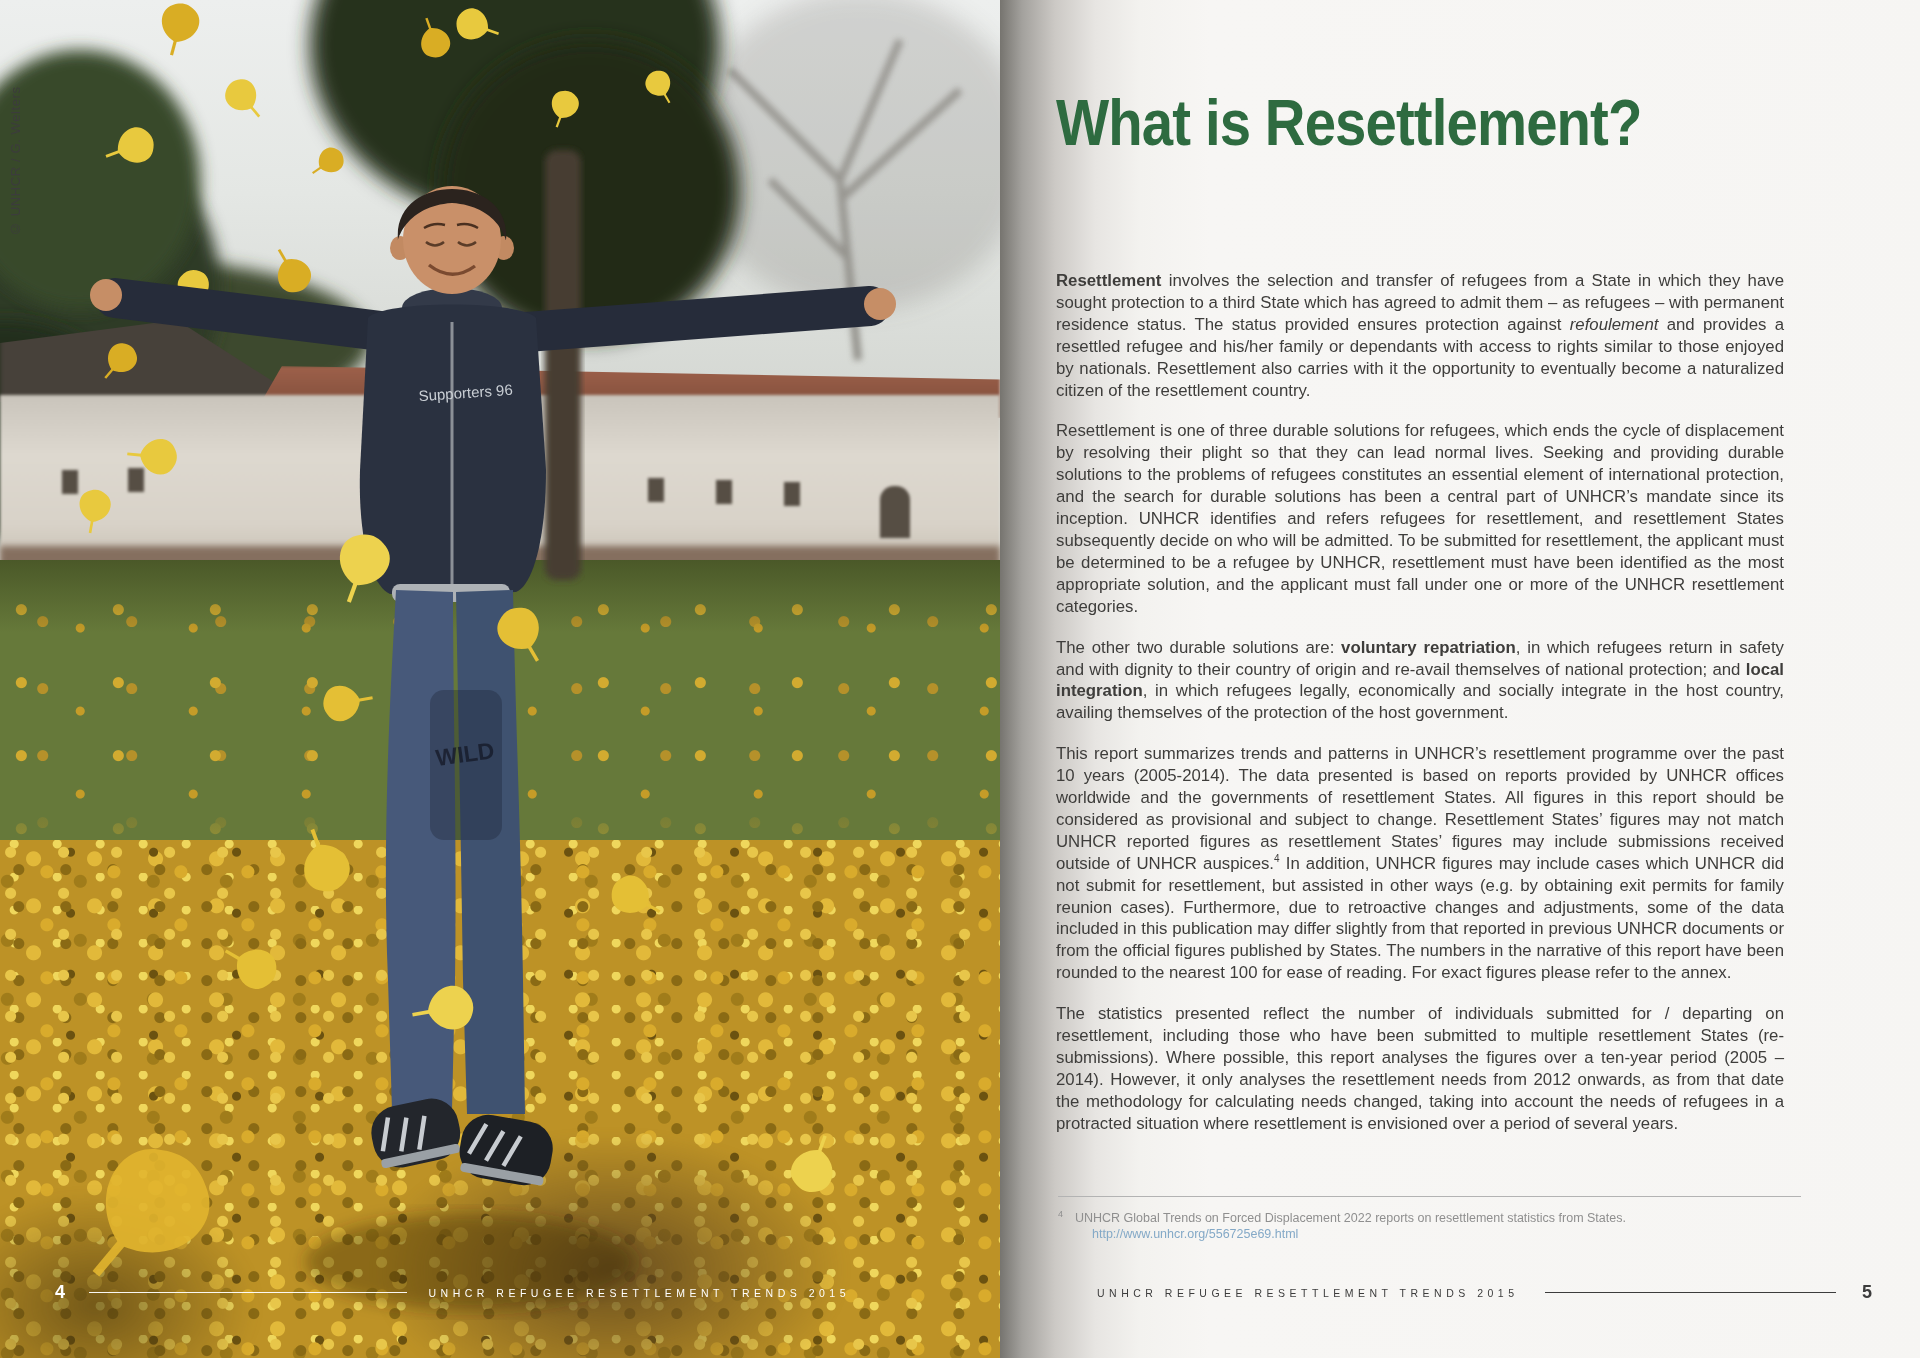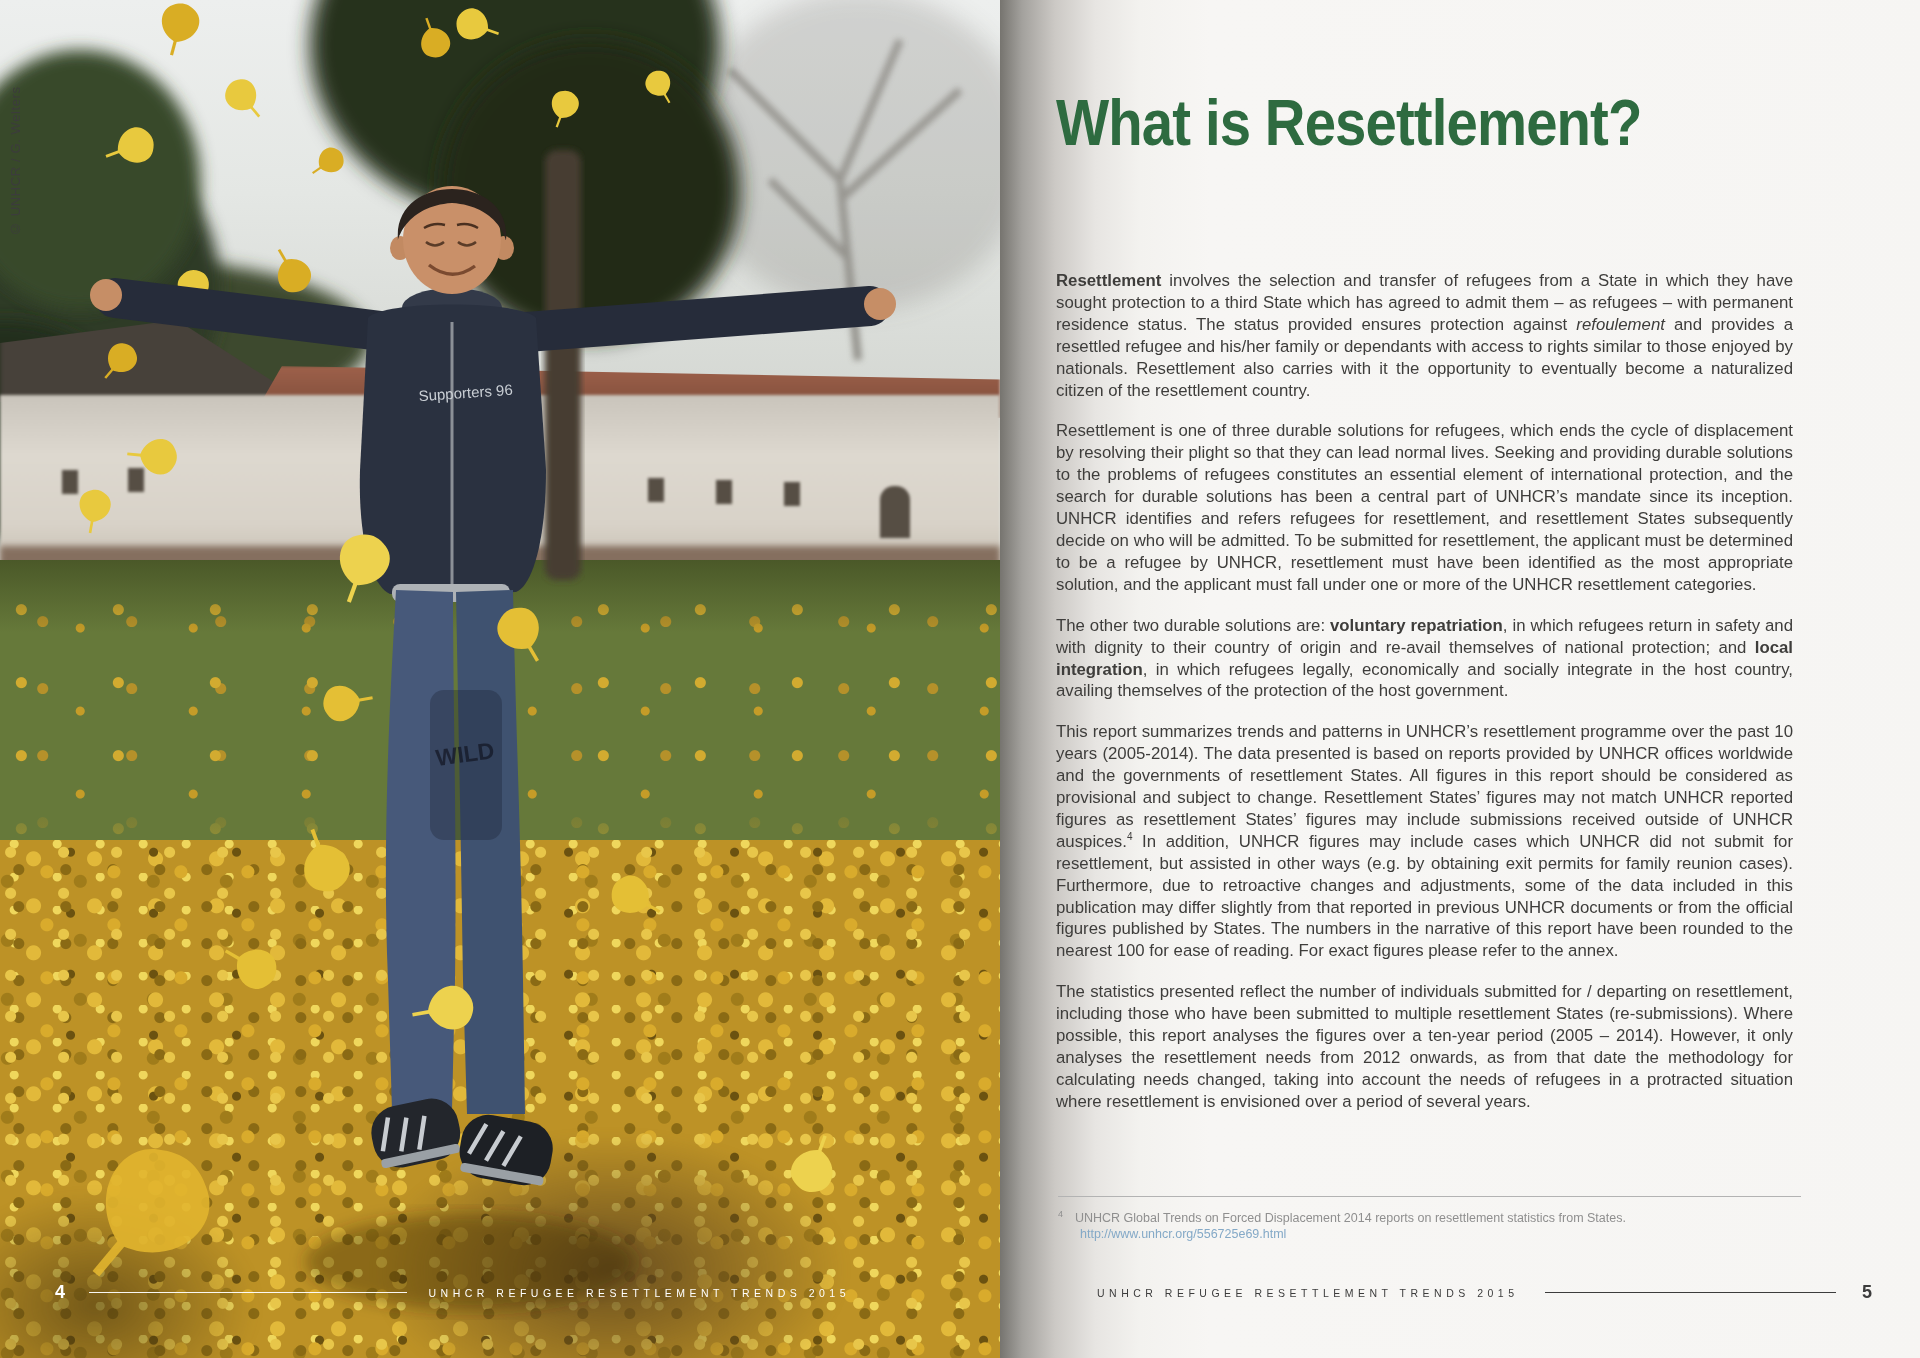--- a/index.html
+++ b/index.html
@@ -53,27 +53,27 @@
   .photo-footer .rule{width:358px;height:1px;background:#fff;margin:0 22px 0 24px;opacity:.95;}
   .photo-footer .ftxt{font-size:10.5px;letter-spacing:4.5px;font-weight:500;white-space:nowrap;}
 
   
   .content-page{position:absolute;left:1000px;top:0;width:920px;height:1358px;
        background:linear-gradient(90deg,#76746f 0px,#a3a19d 22px,#ccc9c5 55px,#e7e5e2 95px,#f3f2ef 140px,#f7f6f4 210px,#f6f5f3 100%);padding-left:36px;}
   .page-title{position:absolute;left:56px;top:86px;margin:0;color:#2e6b40;font-size:64px;font-weight:800;
        letter-spacing:-1px;transform:scaleX(.88);transform-origin:left top;white-space:nowrap;}
   .body-text{position:absolute;left:56px;top:270px;width:745px;color:#3e3d3b;
        font-size:16.8px;line-height:21.9px;text-align:justify;}
-  .body-text p{margin:0 8px 19px 0;}
+  .body-text p{margin:0 17px 19px 0;}
   .body-text sup{font-size:10px;line-height:0;}
 
   .footnote-block{position:absolute;left:58px;top:1196px;width:743px;color:#8f8f8f;font-size:12.5px;line-height:16px;}
   .footnote-rule{width:100%;height:1px;background:#b3b3b3;margin-bottom:9px;}
   .footnote-line sup{font-size:9px;margin-right:12px;}
-  .footnote-link{display:block;margin-left:22px;color:#84a9c7;text-decoration:none;}
+  .footnote-link{display:block;margin-left:34px;color:#84a9c7;text-decoration:none;}
 
   .content-footer{position:absolute;left:97px;top:1282px;width:775px;display:flex;align-items:center;color:#3c3c3c;}
   .content-footer .ftxt{font-size:10.5px;letter-spacing:4.5px;font-weight:500;white-space:nowrap;}
   .content-footer .rule{flex:1;height:1.5px;background:#3c3c3c;margin:0 26px;}
   .content-footer .pgnum{font-size:18px;font-weight:700;}
 </style>
 </head>
 <body>
 
 <div class="canvas">
@@ -291,21 +291,21 @@
         <p><span style="font-weight: 700;">Resettlement</span><span> involves the selection and transfer of refugees from a State in which they have sought protection to a third State which has agreed to admit them – as refugees – with permanent residence status. The status provided ensures protection against </span><span style="font-style: italic;">refoulement</span><span> and provides a resettled refugee and his/her family or dependants with access to rights similar to those enjoyed by nationals. Resettlement also carries with it the opportunity to eventually become a naturalized citizen of the resettlement country.</span></p>
         <p><span>Resettlement is one of three durable solutions for refugees, which ends the cycle of displacement by resolving their plight so that they can lead normal lives. Seeking and providing durable solutions to the problems of refugees constitutes an essential element of international protection, and the search for durable solutions has been a central part of UNHCR’s mandate since its inception. UNHCR identifies and refers refugees for resettlement, and resettlement States subsequently decide on who will be admitted. To be submitted for resettlement, the applicant must be determined to be a refugee by UNHCR, resettlement must have been identified as the most appropriate solution, and the applicant must fall under one or more of the UNHCR resettlement categories.</span></p>
         <p><span>The other two durable solutions are: </span><span style="font-weight: 700;">voluntary repatriation</span><span>, in which refugees return in safety and with dignity to their country of origin and re-avail themselves of national protection; and </span><span style="font-weight: 700;">local integration</span><span>, in which refugees legally, economically and socially integrate in the host country, availing themselves of the protection of the host government.</span></p>
         <p><span>This report summarizes trends and patterns in UNHCR’s resettlement programme over the past 10 years (2005-2014). The data presented is based on reports provided by UNHCR offices worldwide and the governments of resettlement States. All figures in this report should be considered as provisional and subject to change. Resettlement States’ figures may not match UNHCR reported figures as resettlement States’ figures may include submissions received outside of UNHCR auspices.</span><sup>4</sup><span> In addition, UNHCR figures may include cases which UNHCR did not submit for resettlement, but assisted in other ways (e.g. by obtaining exit permits for family reunion cases). Furthermore, due to retroactive changes and adjustments, some of the data included in this publication may differ slightly from that reported in previous UNHCR documents or from the official figures published by States. The numbers in the narrative of this report have been rounded to the nearest 100 for ease of reading. For exact figures please refer to the annex.</span></p>
         <p><span>The statistics presented reflect the number of individuals submitted for / departing on resettlement, including those who have been submitted to multiple resettlement States (re-submissions). Where possible, this report analyses the figures over a ten-year period (2005 – 2014). However, it only analyses the resettlement needs from 2012 onwards, as from that date the methodology for calculating needs changed, taking into account the needs of refugees in a protracted situation where resettlement is envisioned over a period of several years.</span></p>
       </div>
 
     <div class="footnote-block">
       <div class="footnote-rule"></div>
       <div class="footnote-line">
-        <sup>4</sup><span>UNHCR Global Trends on Forced Displacement 2014 reports on resettlement statistics from States.</span>
+        <sup>4</sup><span>UNHCR Global Trends on Forced Displacement 2022 reports on resettlement statistics from States.</span>
       </div>
       <a href="#" class="footnote-link">http://www.unhcr.org/556725e69.html</a>
     </div>
 
     <div class="content-footer">
       <span class="ftxt">UNHCR REFUGEE RESETTLEMENT TRENDS 2015</span>
       <span class="rule"></span>
       <span class="pgnum">5</span>
     </div>
   </div>

